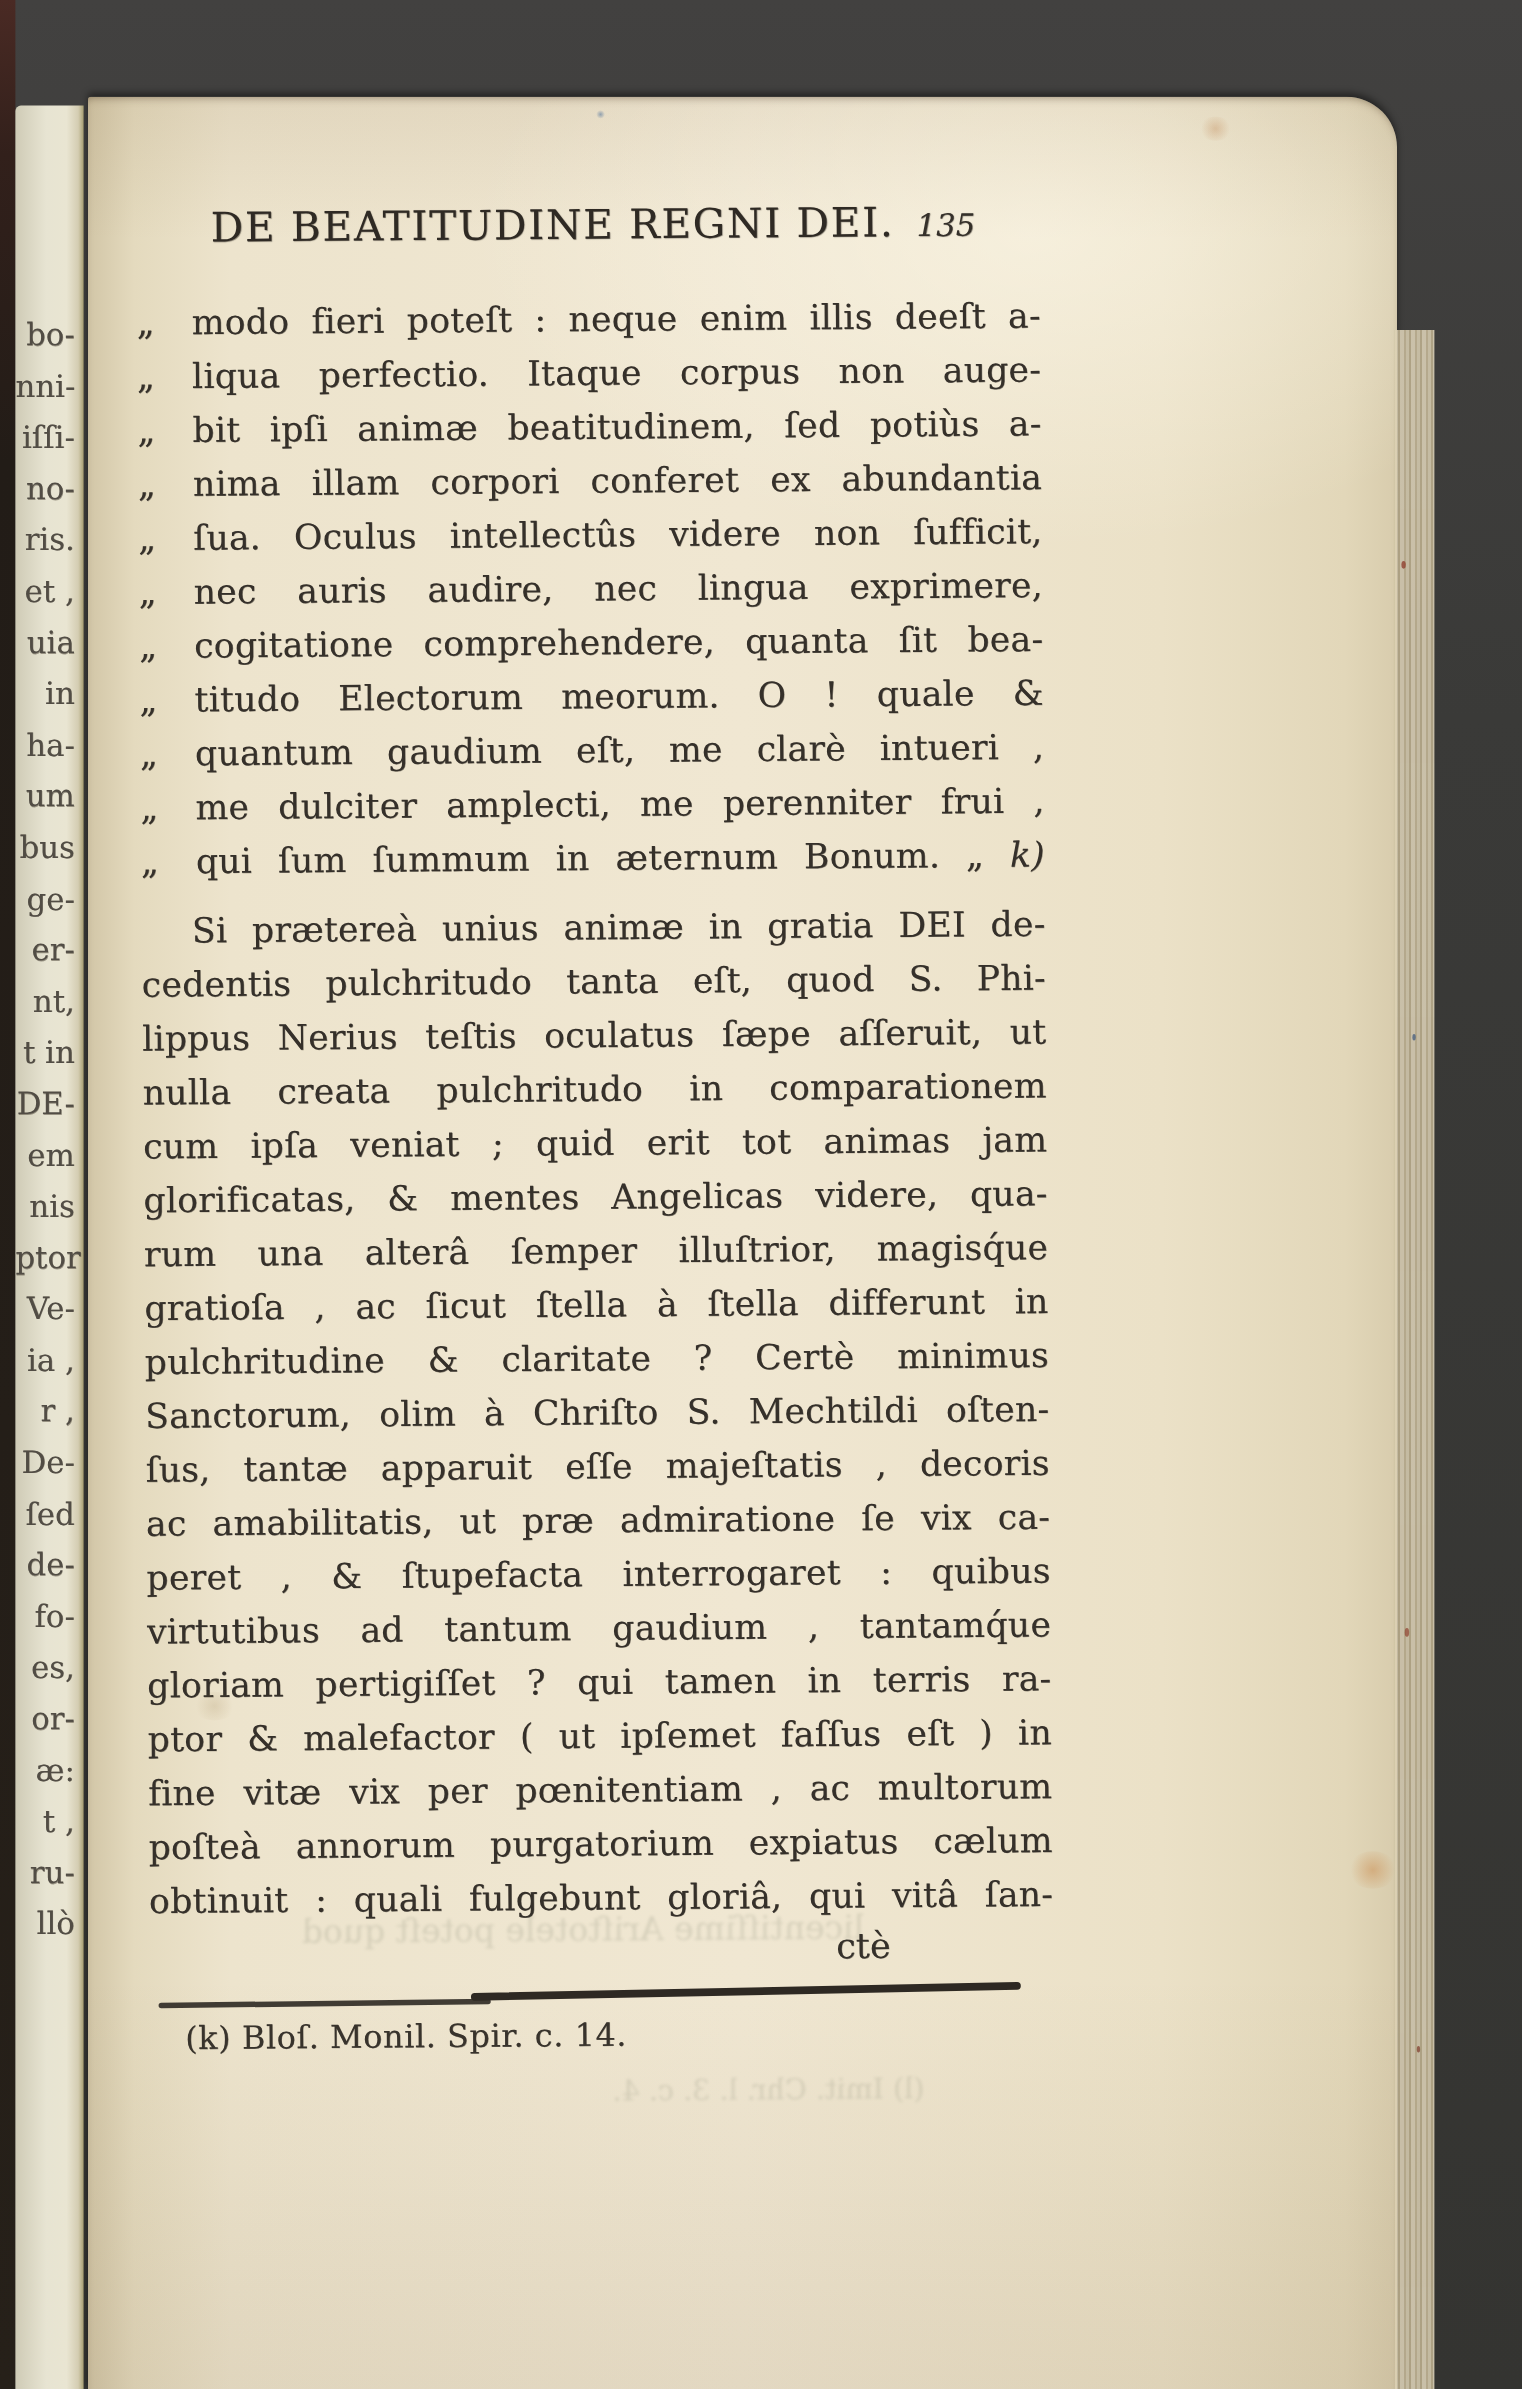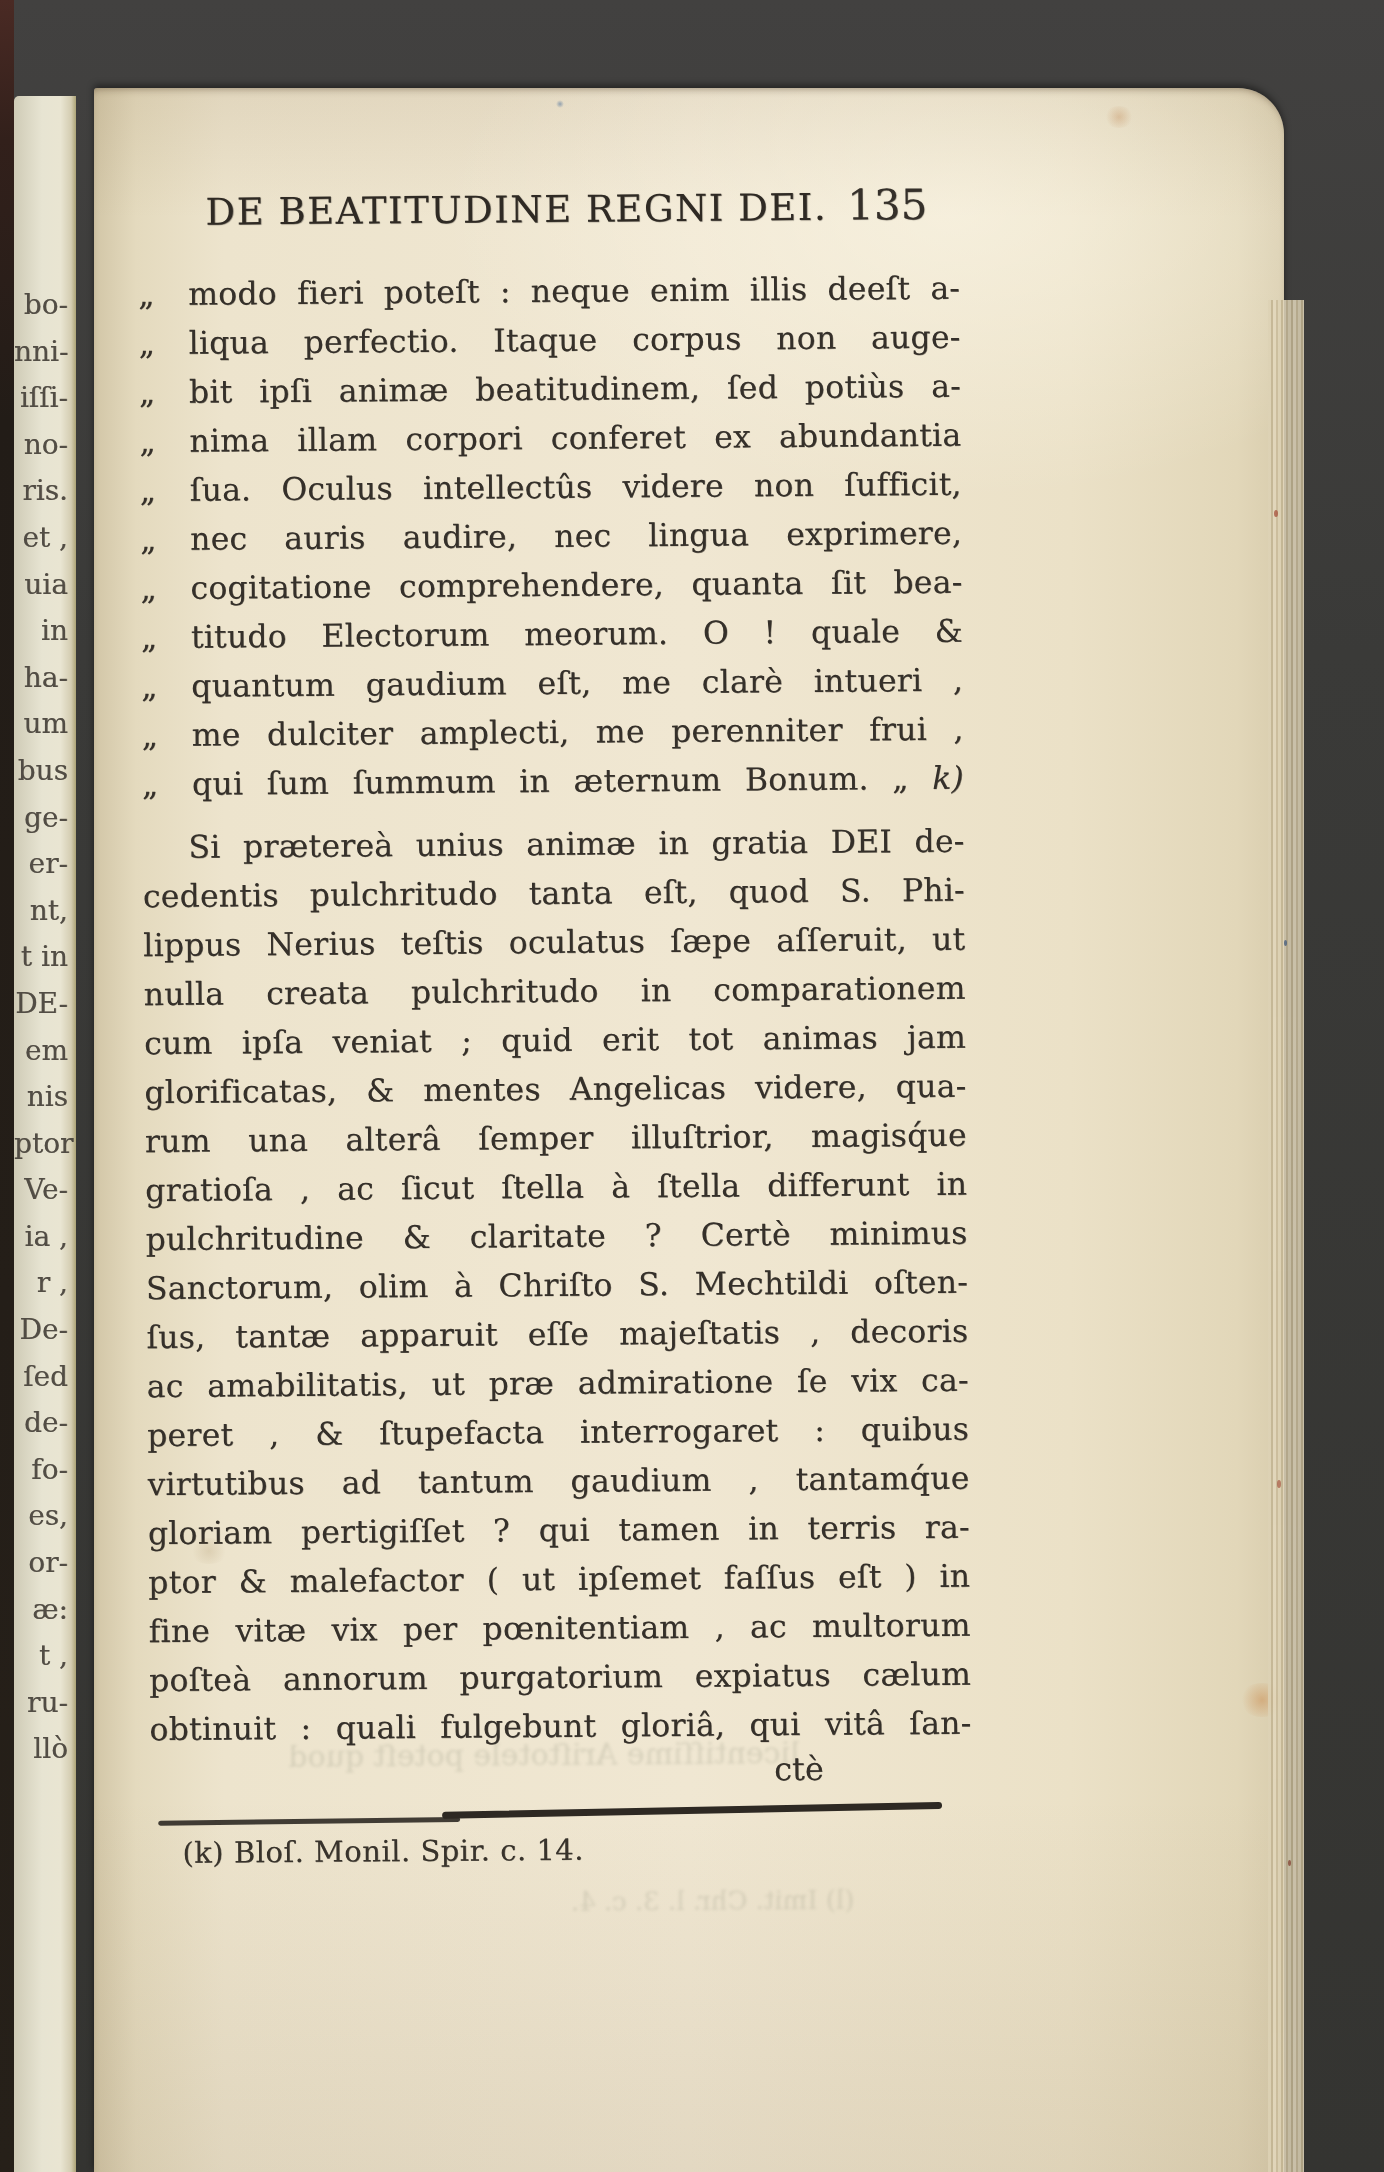--- a/index.html
+++ b/index.html
@@ -27,21 +27,20 @@
   .frag{height:46.6px;padding-right:8px;overflow:hidden;}
   
   .page{
     position:absolute;left:80px;top:88px;width:1190px;height:2084px;
     border-radius:3px 46px 0 0;
     background:
       radial-gradient(ellipse 820px 460px at 72% 6%, rgba(255,251,238,.5), rgba(255,251,238,0) 62%),
       linear-gradient(180deg, rgba(120,90,50,.10) 0px, rgba(120,90,50,0) 130px, rgba(120,90,50,0) 82%, rgba(110,85,50,.10) 100%),
       linear-gradient(90deg,#d2c6a7 0px,#e4dabe 42px,#ede4cd 130px,#f0e7d2 50%,#ebe1c7 82%,#e2d7b9 96%,#d8ccad 100%);
     box-shadow:0 -3px 7px rgba(0,0,0,.45), inset 0 5px 9px -5px rgba(70,50,25,.55);
-    margin-left:14px;
   }
   
   .fore-edge{
     position:absolute;left:1268px;top:300px;width:36px;height:1872px;
     background:repeating-linear-gradient(90deg,#ddd2b5 0 3px,#c2b492 3px 5px,#e3d8bd 5px 8px,#cabc9b 8px 10px);
     opacity:.85;
   }
   .fore-edge .fleck{position:absolute;border-radius:50%;}
   .f1{left:6px;top:210px;width:4px;height:7px;background:#a04430;opacity:.8;}
   .f2{left:16px;top:640px;width:3px;height:6px;background:#3a5a88;opacity:.7;}
@@ -52,21 +51,21 @@
     position:absolute;left:0;top:0;width:100%;height:100%;
     transform:rotate(-0.45deg);transform-origin:70px 950px;
     color:#35302a;
   }
   .header{
     position:absolute;left:118px;top:98px;width:668px;
     display:flex;justify-content:space-between;align-items:baseline;
     text-shadow:0.6px 0.5px 0.8px rgba(48,42,34,.55);
   }
   .header .title{font-size:37px;letter-spacing:1.5px;color:#2f2a24;white-space:nowrap;}
-  .header .pnum{font-size:42px;color:#35302a;padding-left:20px;}
+  .header .pnum{font-size:28px;color:#35302a;padding-left:20px;font-style:italic;}
   .text{position:absolute;left:50px;width:822px;}
   .quote-block{top:182px;}
   .para-block{top:735px;}
   .bline{
     font-size:31.5px;line-height:49px;height:49px;overflow:hidden;
     text-align:justify;text-align-last:justify;letter-spacing:.2px;
     text-shadow:0.45px 0.35px 0.6px rgba(52,46,38,.5);
   }
   .qline{display:flex;}
   .qmark{flex:0 0 50px;text-align:left;}

